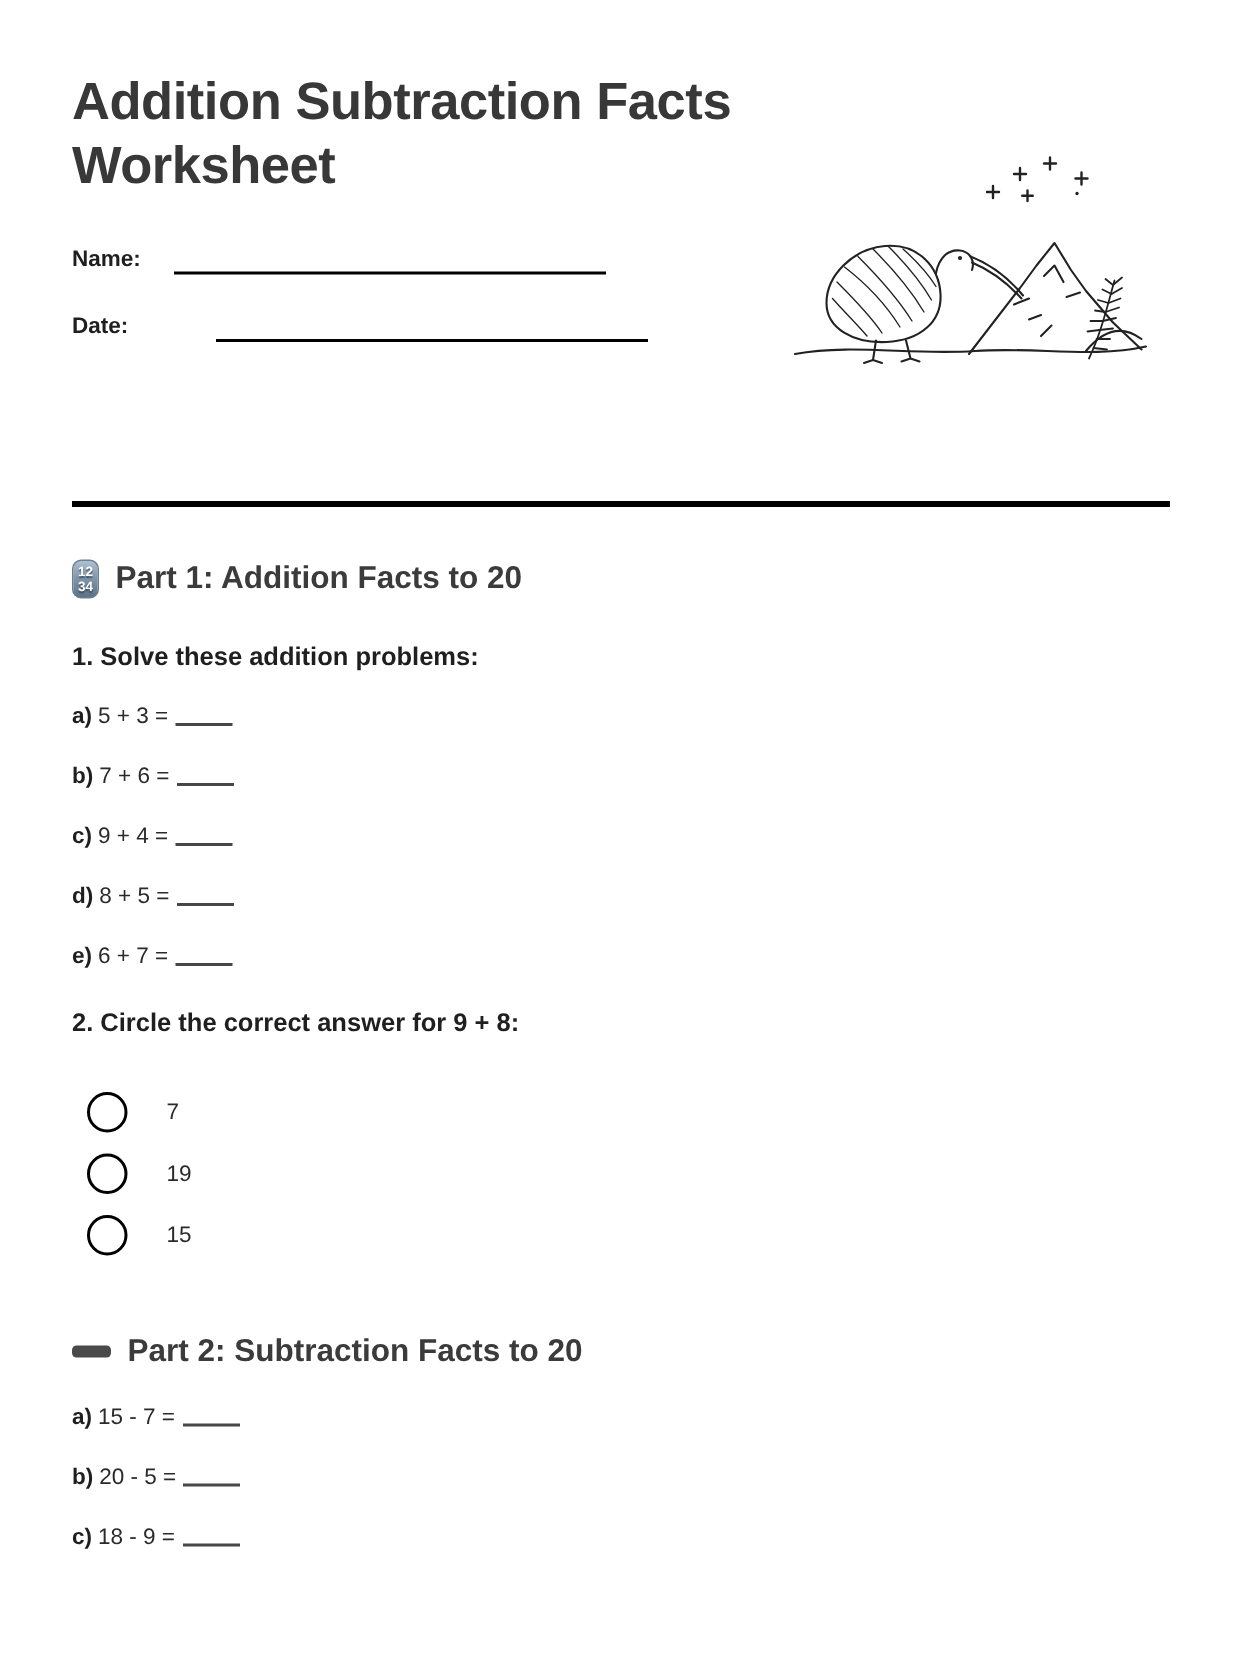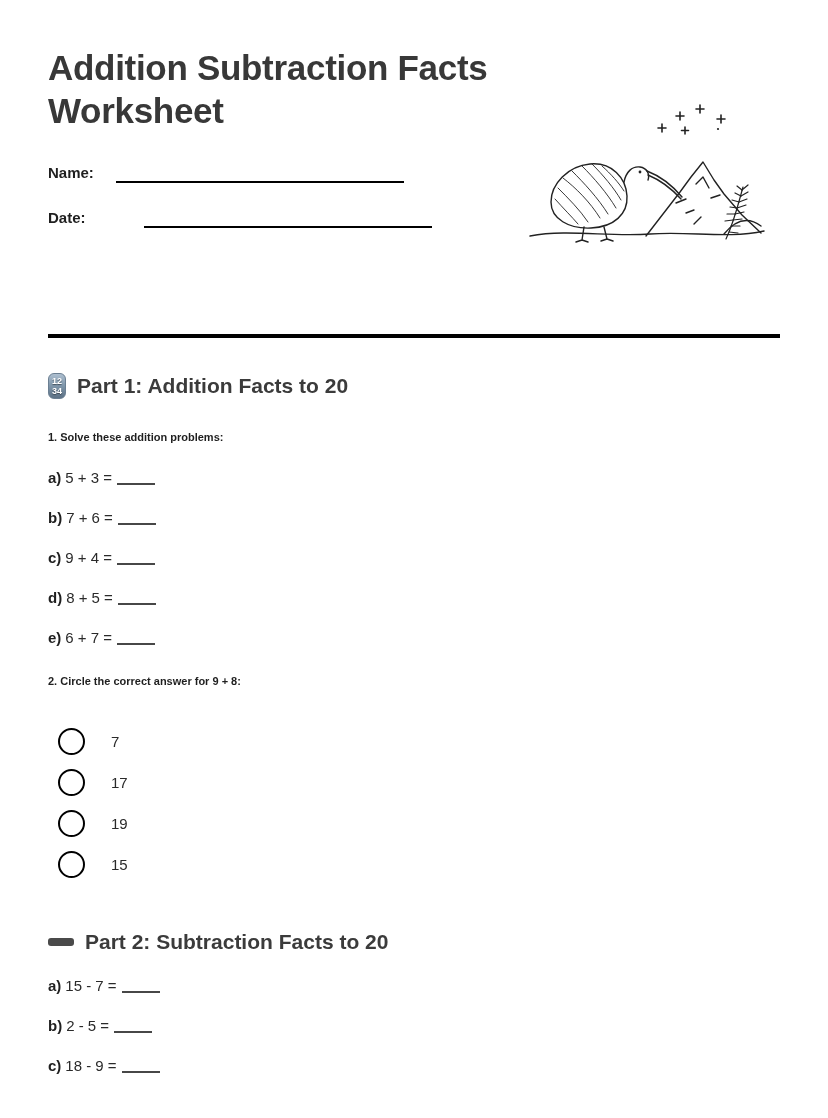--- a/index.html
+++ b/index.html
@@ -59,21 +59,21 @@
     color: #ffffff; font-size: 9px; font-weight: 700; line-height: 10px;
     text-shadow: 0 1px 1px rgba(40,50,60,0.7);
     flex: 0 0 auto;
   }
   .icon-minus {
     width: 26px; height: 8px; border-radius: 3px;
     background: #4a4a4a;
     flex: 0 0 auto;
   }
 
-  .q-prompt { font-size: 11px; font-weight: 700; line-height: 19px; }
+  .q-prompt { font-size: 17px; font-weight: 700; line-height: 19px; }
   .q1-prompt { margin-top: 29px; }
   .q2-prompt { margin-top: 25px; }
   .q3-prompt { margin-top: 26px; }
 
   .problem { font-size: 15px; line-height: 19px; margin-top: 21px; color: #2a2a2a; }
   .problem .p-label { font-weight: 700; color: #1f1f1f; margin-right: 4px; }
   .blank {
     display: inline-block;
     width: 38px; height: 13px;
     border-bottom: 2px solid #474747;
@@ -139,24 +139,20 @@
   <div class="problem">
     <span class="p-label">e)</span><span>6 + 7 =</span><span class="blank"></span>
   </div>
 
   <div class="q-prompt q2-prompt">2. Circle the correct answer for 9 + 8:</div>
 
   <div class="options">
     <div class="option-row">
       <span class="radio-circle"></span>
       <span class="option-label">7</span>
-    </div>
-    <div class="option-row">
-      <span class="radio-circle"></span>
-      <span class="option-label">17</span>
     </div>
     <div class="option-row">
       <span class="radio-circle"></span>
       <span class="option-label">19</span>
     </div>
     <div class="option-row">
       <span class="radio-circle"></span>
       <span class="option-label">15</span>
     </div>
   </div>
@@ -164,21 +160,21 @@
   <div class="part-heading part2">
     <span class="icon-minus"></span>
     <span>Part 2: Subtraction Facts to 20</span>
   </div>
 
 
   <div class="problem">
     <span class="p-label">a)</span><span>15 - 7 =</span><span class="blank"></span>
   </div>
   <div class="problem">
-    <span class="p-label">b)</span><span>2 - 5 =</span><span class="blank"></span>
+    <span class="p-label">b)</span><span>20 - 5 =</span><span class="blank"></span>
   </div>
   <div class="problem">
     <span class="p-label">c)</span><span>18 - 9 =</span><span class="blank"></span>
   </div>
 
 </div>
 
 <svg class="illustration" viewBox="0 0 238 145" fill="none" stroke="#222222" stroke-width="1.4" stroke-linecap="round" stroke-linejoin="round">
 
   <g stroke-width="1.6">

